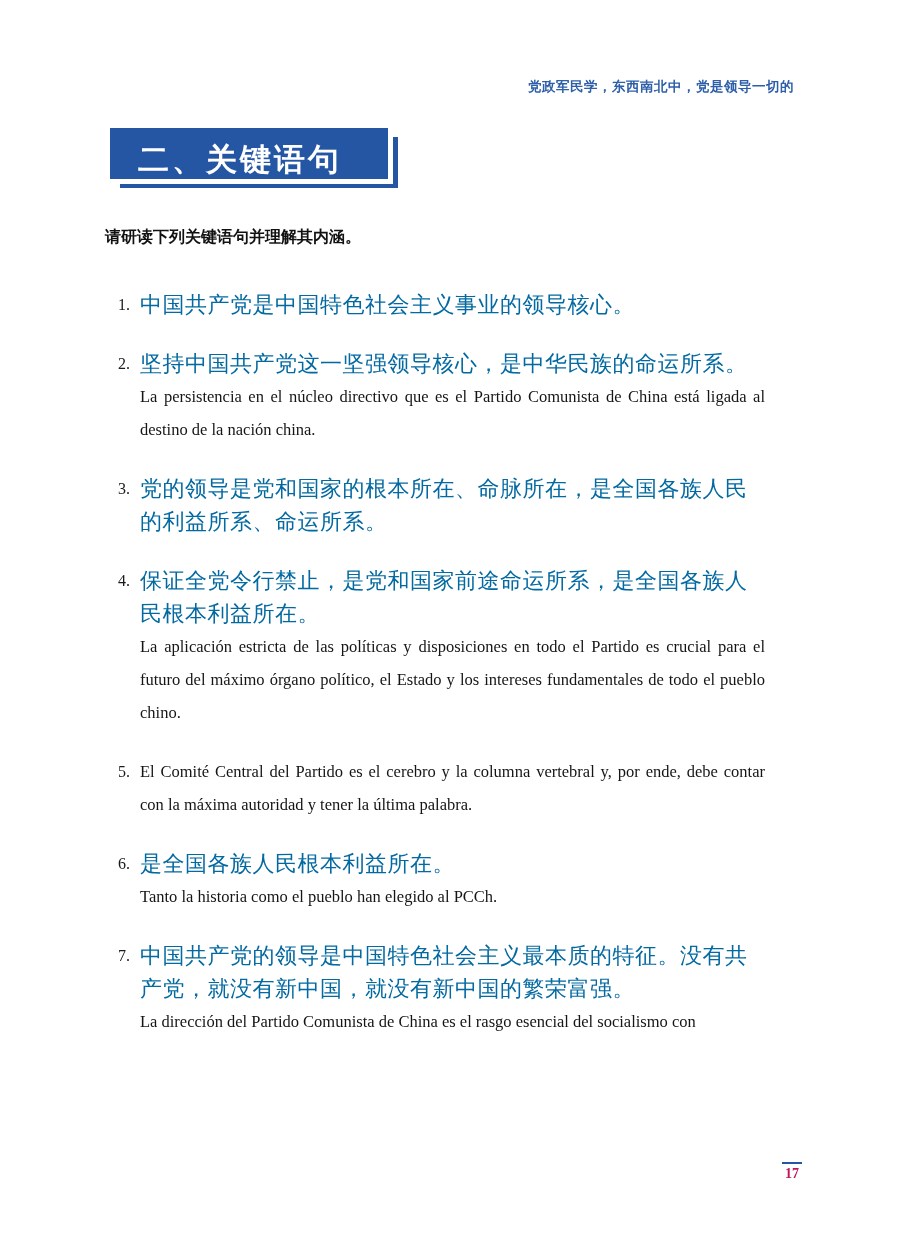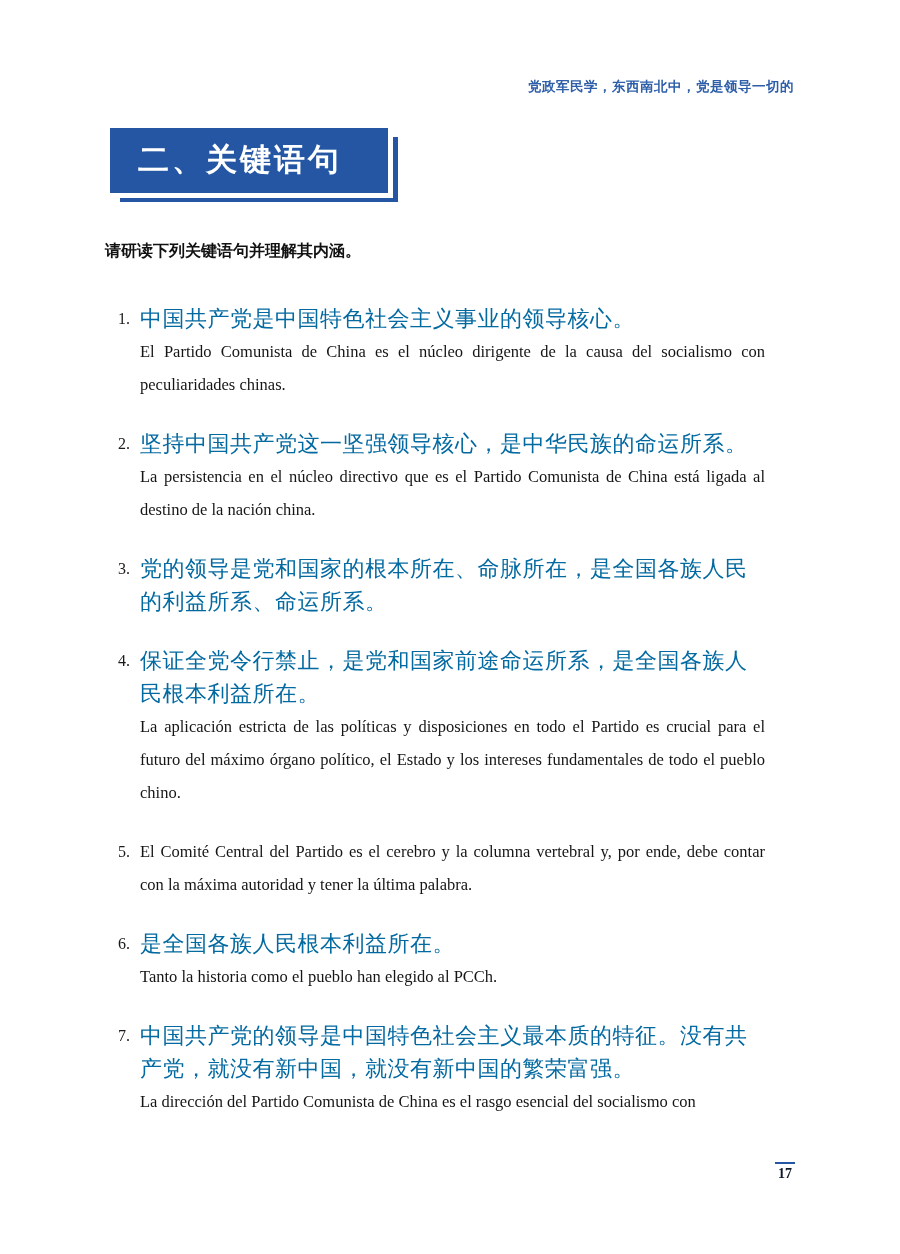--- a/index.html
+++ b/index.html
@@ -33,21 +33,21 @@
     right: 135px;
   }
 
   
   .banner {
     display: inline-block;
     position: relative;
     margin-left: 5px;
     background: #2456a4;
     color: #ffffff;
-    padding: 13px 46px 15px 28px;
+    padding: 13px 46px 1px 28px;
     box-shadow: 5px 5px 0 0 #ffffff, 10px 9px 0 0 #2456a4;
   }
   .banner-text {
     font-family: "DejaVu Sans", "Liberation Sans", sans-serif;
     font-weight: bold;
     font-size: 31px;
     letter-spacing: 3px;
     line-height: 1.2;
   }
 
@@ -85,24 +85,24 @@
     margin: 0;
     font-size: 16.5px;
     line-height: 33px;
     text-align: justify;
     color: #151515;
   }
 
   
   .page-number {
     position: absolute;
-    right: 105px;
+    right: 98px;
     bottom: 72px;
     text-align: center;
-    color: #0f172a;
+    color: #be185d;
     font-family: "Liberation Serif", serif;
     font-size: 14px;
     font-weight: bold;
   }
   .page-number-line {
     display: block;
     width: 20px;
     border-top: 2px solid #2456a4;
     margin: 0 auto 2px auto;
   }
@@ -118,21 +118,20 @@
     <span class="banner-text">二、关键语句</span>
   </div>
 
   <p class="instruction">请研读下列关键语句并理解其内涵。</p>
 
   <div class="items">
 
     <div class="item">
       <span class="item-num">1.</span>
       <div class="zh">中国共产党是中国特色社会主义事业的领导核心。</div>
-      <p class="es">El Partido Comunista de China es el núcleo dirigente de la causa del socialismo con peculiaridades chinas.</p>
     </div>
 
     <div class="item">
       <span class="item-num">2.</span>
       <div class="zh">坚持中国共产党这一坚强领导核心，是中华民族的命运所系。</div>
       <p class="es">La persistencia en el núcleo directivo que es el Partido Comunista de China está ligada al destino de la nación china.</p>
     </div>
 
     <div class="item">
       <span class="item-num">3.</span>

